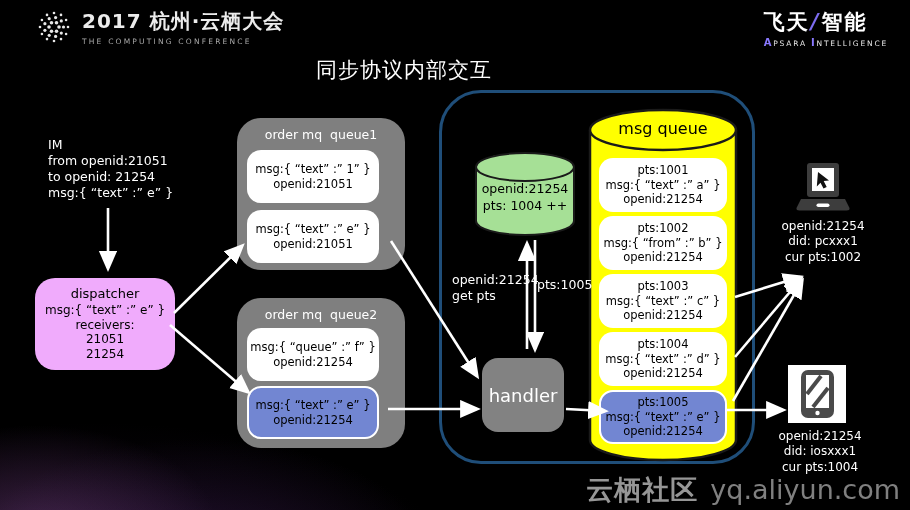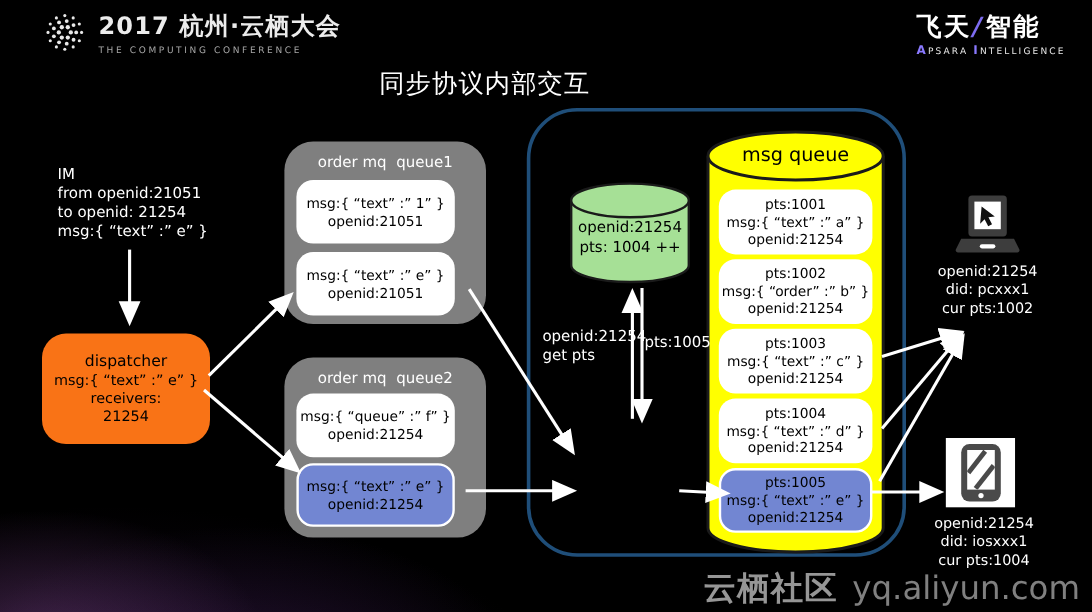--- a/index.html
+++ b/index.html
@@ -16,21 +16,21 @@
   .conf-text .t{font-size:20px;font-weight:600;color:#ececec;letter-spacing:1px;}
   .conf-text .s{font-size:7.5px;color:#a8a8a8;letter-spacing:2.2px;margin-top:2px;}
   .apsara{position:absolute;right:22px;top:8px;text-align:left;}
   .apsara-cn{font-size:21px;font-weight:bold;color:#fff;letter-spacing:2px;}
   .apsara-cn .slash{color:#7d6cf0;font-style:italic;font-weight:bold;padding:0 1px;}
   .apsara-en{font-size:7.5px;color:#e8e8e8;letter-spacing:1.8px;margin-top:1px;}
   .apsara-en .cap{color:#8a79ff;font-size:10px;font-weight:bold;}
   .slide-title{position:absolute;left:316px;top:56px;font-size:21px;color:#fff;letter-spacing:1px;}
   
   .im-note{position:absolute;left:48px;top:137px;font-size:12.5px;color:#fff;line-height:1.28;}
-  .dispatcher{position:absolute;left:35px;top:278px;width:140px;height:92px;background:#f97316;
+  .dispatcher{position:absolute;left:35px;top:278px;width:140px;height:92px;background:#f0abfc;
     border-radius:20px;color:#000;text-align:center;font-size:12px;line-height:1.22;
     display:flex;flex-direction:column;justify-content:center;}
   .dispatcher .d-title{font-size:13px;margin-bottom:1px;}
   
   .queue{position:absolute;width:168px;background:#7f7f7f;border-radius:24px;}
   .q1{left:237px;top:118px;height:152px;}
   .q2{left:237px;top:298px;height:150px;}
   .q-title{color:#fff;font-size:12.5px;text-align:center;margin-top:9px;white-space:pre;}
   .msg-box{position:absolute;left:10px;width:132px;height:53px;background:#fff;border-radius:14px;
     color:#000;font-size:11.5px;line-height:1.3;text-align:center;
@@ -123,20 +123,21 @@
     <div>IM</div>
     <div>from openid:21051</div>
     <div>to openid: 21254</div>
     <div>msg:{ “text” :” e” }</div>
   </div>
 
   <div class="dispatcher">
     <div class="d-title">dispatcher</div>
     <div>msg:{ “text” :” e” }</div>
     <div>receivers:</div>
+    <div>21051</div>
     <div>21254</div>
   </div>
 
   <div class="queue q1">
     <div class="q-title">order mq  queue1</div>
     <div class="msg-box" style="top:32px;">
       <div>msg:{ “text” :” 1” }</div>
       <div>openid:21051</div>
     </div>
     <div class="msg-box" style="top:92px;">
@@ -176,21 +177,21 @@
       <ellipse cx="75" cy="22" rx="73" ry="20" fill="#FFFF00" stroke="#1a1a1a" stroke-width="2.5"></ellipse>
     </svg>
     <div class="mq-title">msg queue</div>
     <div class="mq-item" style="top:50px;">
       <div>pts:1001</div>
       <div>msg:{ “text” :” a” }</div>
       <div>openid:21254</div>
     </div>
     <div class="mq-item" style="top:108px;">
       <div>pts:1002</div>
-      <div>msg:{ “order” :” b” }</div>
+      <div>msg:{ “from” :” b” }</div>
       <div>openid:21254</div>
     </div>
     <div class="mq-item" style="top:166px;">
       <div>pts:1003</div>
       <div>msg:{ “text” :” c” }</div>
       <div>openid:21254</div>
     </div>
     <div class="mq-item" style="top:224px;">
       <div>pts:1004</div>
       <div>msg:{ “text” :” d” }</div>
@@ -202,20 +203,23 @@
       <div>openid:21254</div>
     </div>
   </div>
 
   <div class="lbl lbl-getpts">
     <div>openid:21254</div>
     <div>get pts</div>
   </div>
   <div class="lbl lbl-ptsres">pts:1005</div>
 
+  <div class="handler">
+    <span>handler</span>
+  </div>
 
   <div class="dev-icon" style="left:794px;top:162px;">
     <svg width="58" height="54" viewBox="0 0 58 54">
       <rect x="13" y="1" width="32" height="34" rx="3" fill="#3d3d3d"></rect>
       <rect x="18" y="6" width="22" height="23" fill="#ffffff"></rect>
       <path d="M24 10 l11 8.5 -5.3 0.6 3 5.8 -3.2 1.6 -3 -5.8 -3.7 3.7 z" fill="#111"></path>
       <path d="M7 37 L51 37 L55.5 46 Q56 48.5 52.5 48.5 L5.5 48.5 Q2 48.5 2.5 46 Z" fill="#3d3d3d"></path>
       <rect x="22.5" y="41.5" width="13" height="3.6" rx="1.8" fill="#ffffff"></rect>
     </svg>
   </div>

